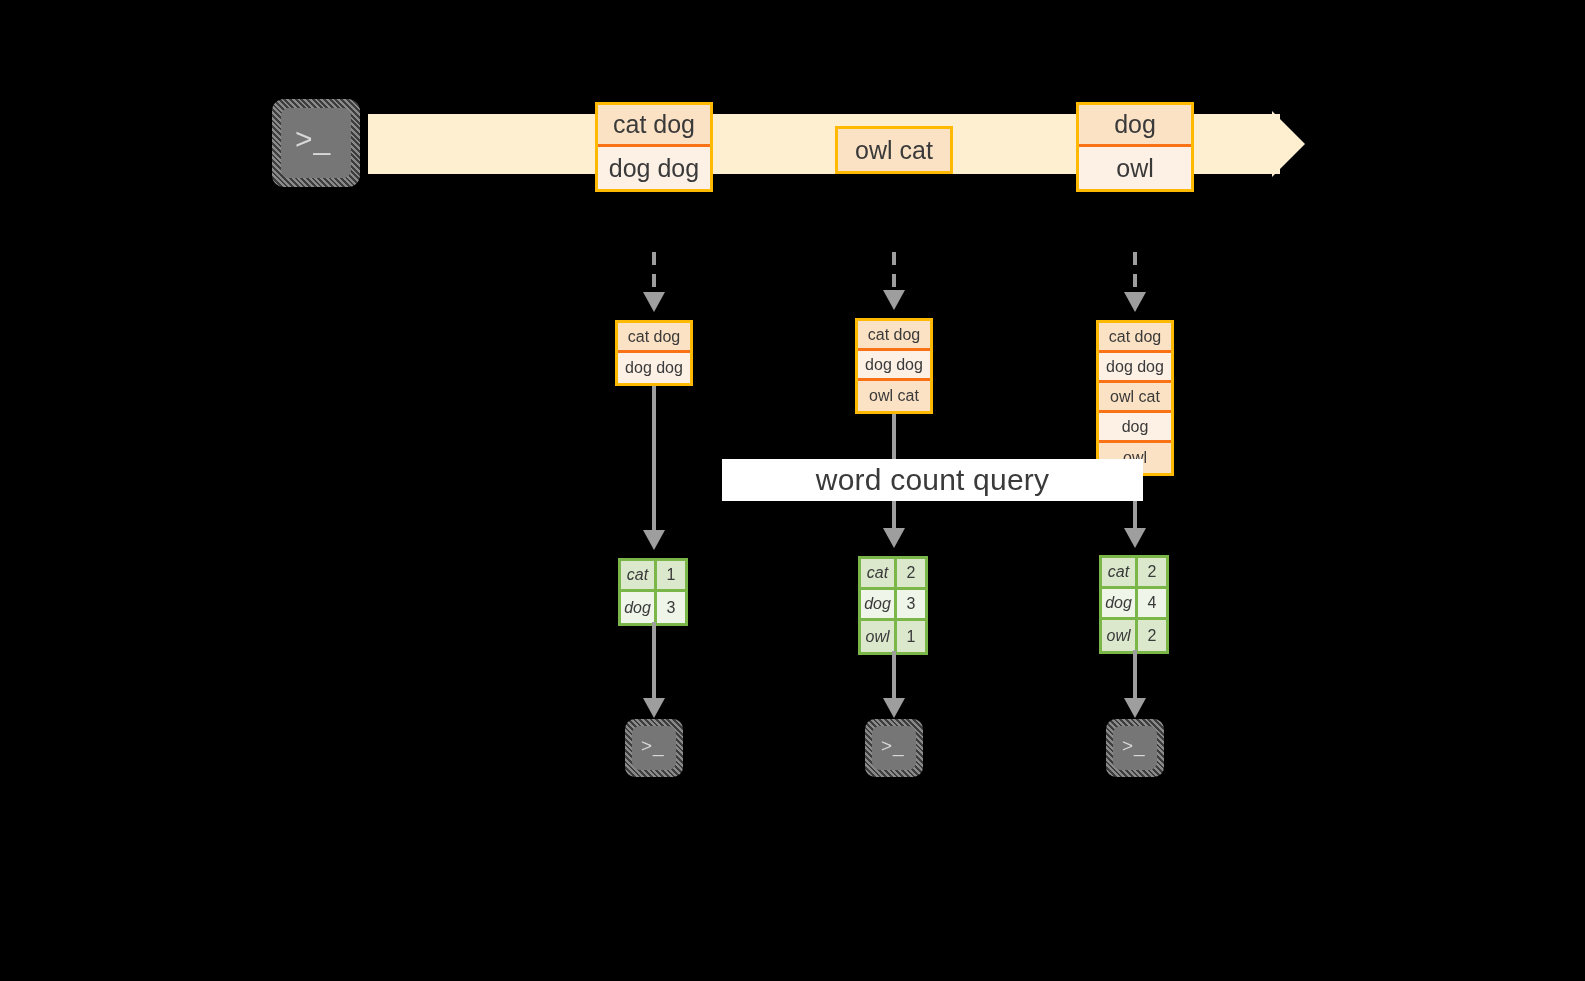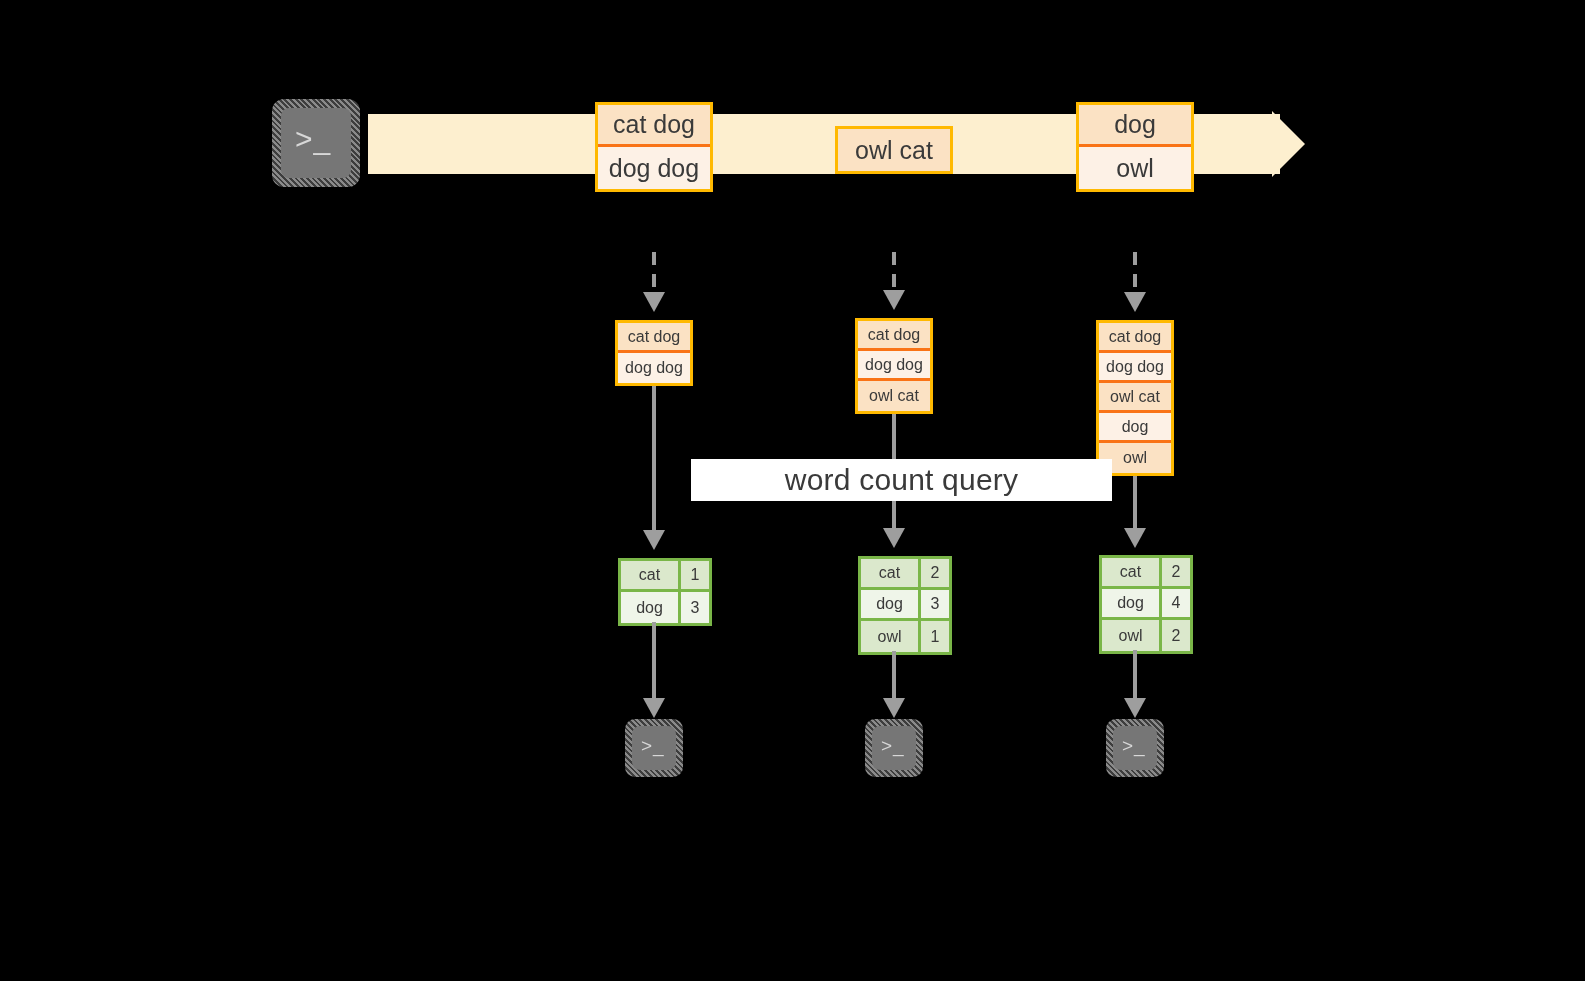--- a/index.html
+++ b/index.html
@@ -117,21 +117,21 @@
   .gbox .gcount {
     box-sizing: border-box;
     display: flex;
     align-items: center;
     justify-content: center;
     font-size: 16px;
     color: #3a3a3a;
     background: #dbe8cc;
     white-space: nowrap;
   }
-  .gbox .gword { width: 60px; border-right: 3px solid #7ab648; }
+  .gbox .gword { width: 36px; border-right: 3px solid #7ab648; font-style: italic; }
   .gbox .gcount { width: 28px; }
   .gbox .grow.alt .gword,
   .gbox .grow.alt .gcount { background: #eff5e9; }
 
   
   .vline {
     position: absolute;
     width: 4px;
     background: #9e9e9e;
   }
@@ -290,17 +290,17 @@
 
   <div class="vline" style="left:1133px; top:650px; height:52px;"></div>
   <div class="vhead" style="left:1124px; top:698px;"></div>
 
   <div class="terminal small" style="left:1106px; top:719px;">
     <div class="hatch"></div>
     <div class="inner"></div>
     <div class="prompt">&gt;_</div>
   </div>
 
-  <div class="query-band" style="left:691px; top:459px; width:421px; height:42px;">
+  <div class="query-band" style="left:722px; top:459px; width:421px; height:42px;">
     <span class="label">word count query</span>
   </div>
 
 </div>
 
 </body></html>

